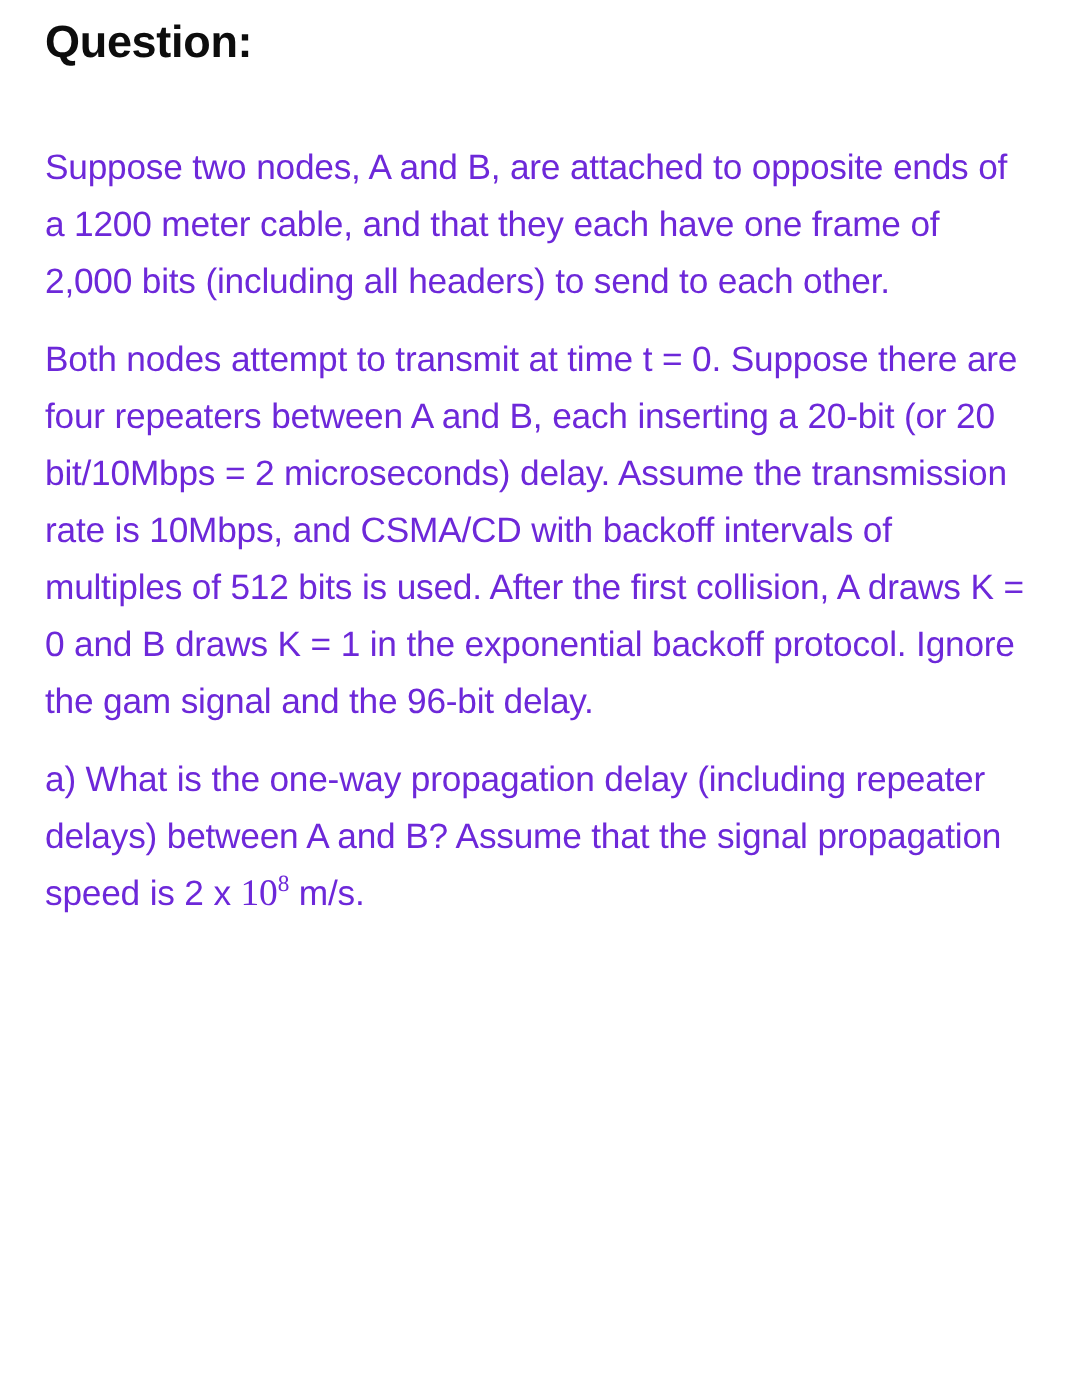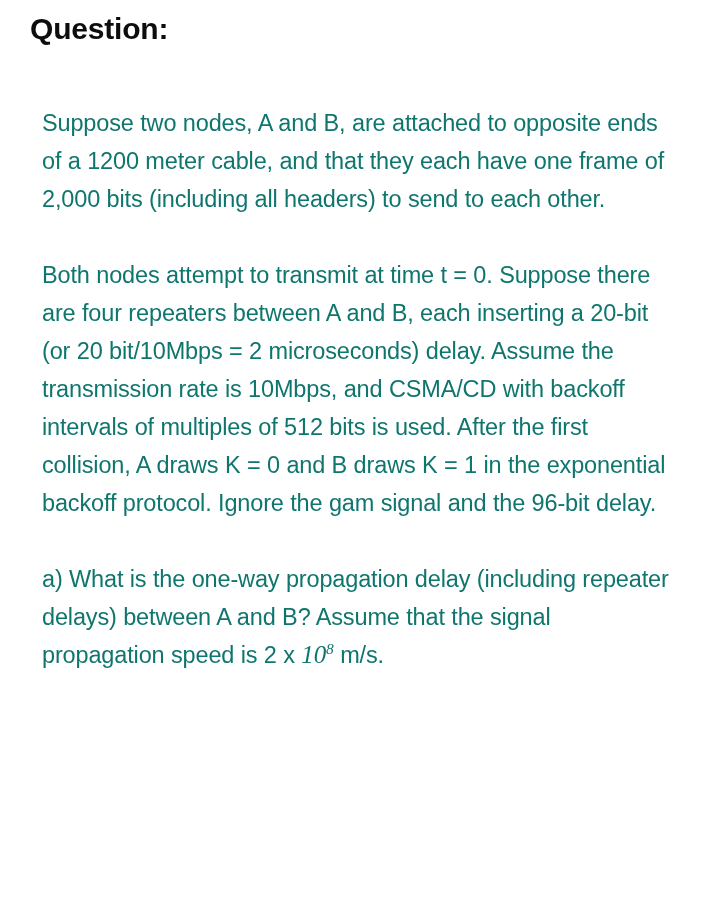--- a/index.html
+++ b/index.html
@@ -28,38 +28,38 @@
     font-weight: 700;
     line-height: 34px;
     color: #0d0d0d;
     margin: 0;
     padding-top: 12px;
     letter-spacing: -0.2px;
   }
   .para {
     font-size: 23.5px;
     line-height: 38px;
-    color: #0f766e;
-    margin: 12px;
+    color: #6d28d9;
+    margin: 0;
     letter-spacing: -0.15px;
     max-width: 664px;
     word-spacing: 0.1px;
   }
   .gap-after-title { height: 46px; }
   .gap-para { height: 14px; }
   .mathnum {
     font-family: "Liberation Serif", serif;
     font-size: 25px;
   }
   .mathnum sup {
     font-size: 0.62em;
     vertical-align: super;
     line-height: 0;
   }
-  .nowrap { white-space: nowrap; font-style: italic; }
+  .nowrap { white-space: nowrap; }
 </style>
 </head>
 <body>
 
 <div id="page">
 
   <h1 class="page-title">Question:</h1>
 
   <div class="gap-after-title"></div>
 

